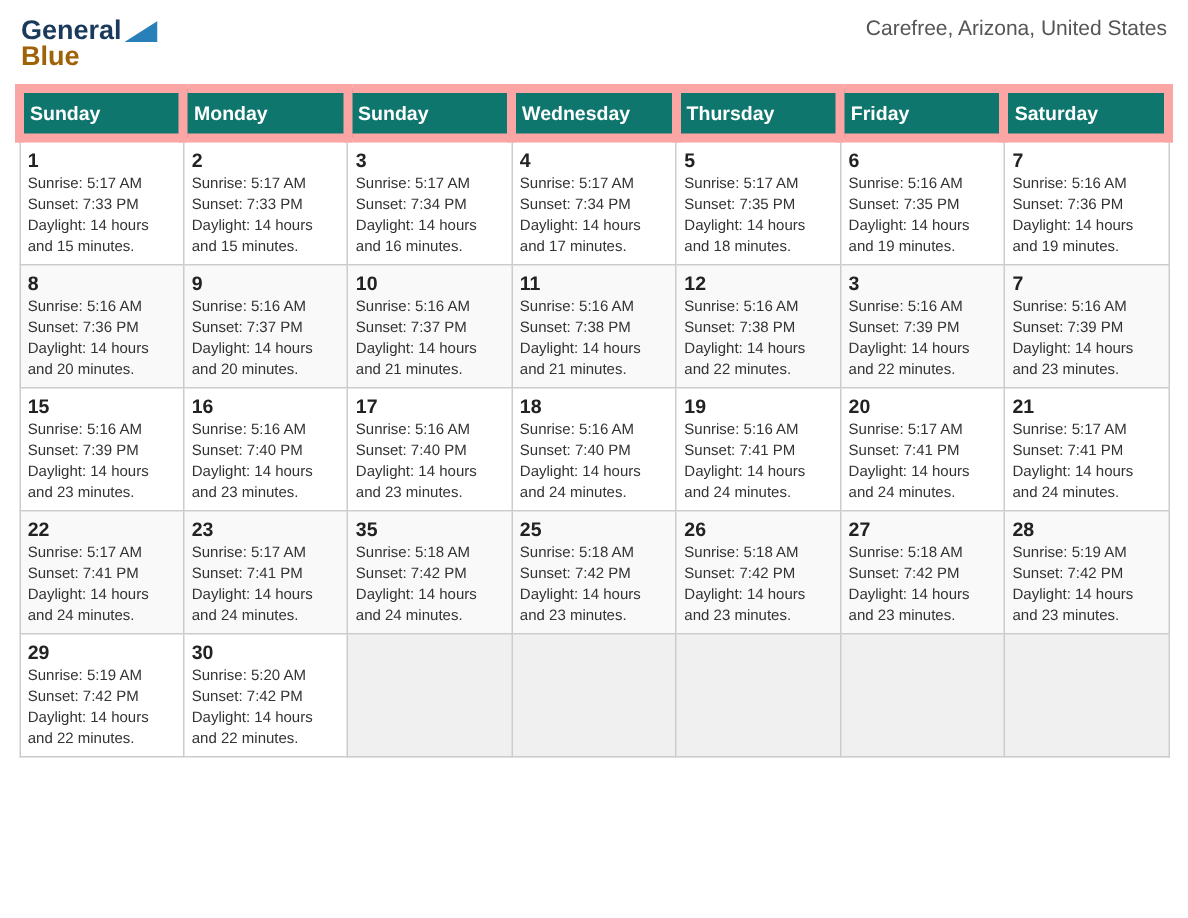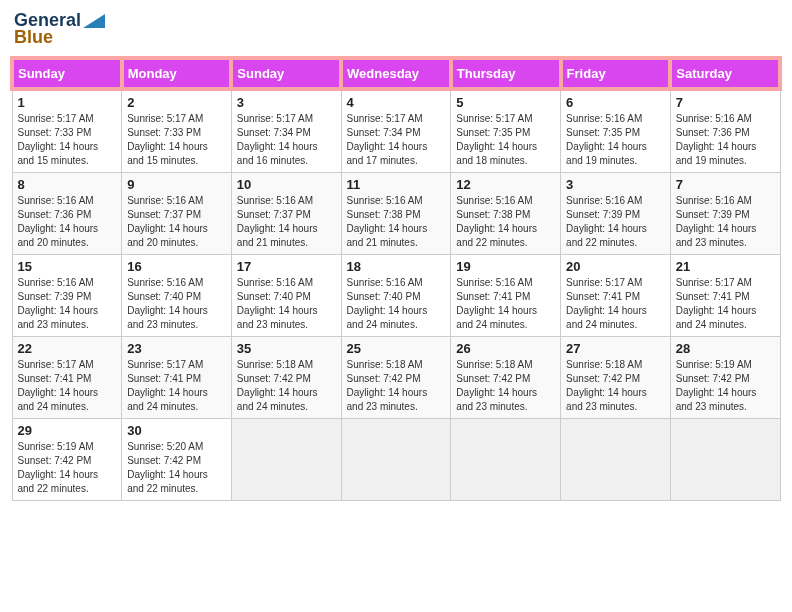--- a/index.html
+++ b/index.html
@@ -33,27 +33,27 @@
     .subtitle {
       font-size: 14px;
       color: #555;
     }
     .calendar {
       width: 100%;
       border-collapse: collapse;
       border: 1px solid #ccc;
     }
     .calendar th {
-      background-color: #d946ef;
+      background-color: #0f766e;
       color: #fff;
       font-size: 13px;
       font-weight: bold;
       padding: 6px 4px;
       text-align: left;
-      border: 4px solid #fca5a5;
+      border: 6px solid #fca5a5;
     }
     .calendar td {
       vertical-align: top;
       border: 1px solid #ccc;
       padding: 4px 5px;
       font-size: 10.5px;
       color: #333;
       width: 110px;
       min-height: 80px;
       background: #fff;
@@ -84,20 +84,21 @@
   <div class="logo">
     <div style="display:flex;align-items:center;gap:2px;">
       <span style="font-size:18px;font-weight:bold;color:#1a3a5c;">General</span>
       <svg width="22" height="14" viewBox="0 0 22 14">
         <polygon points="0,14 22,0 22,14" fill="#2980b9"></polygon>
       </svg>
     </div>
     <span style="font-size:18px;font-weight:bold;color:#a16207;margin-top:-4px;">Blue</span>
   </div>
   <div class="title-block">
+    <div class="subtitle">Carefree, Arizona, United States</div>
   </div>
 </div>
 
 <table class="calendar">
   <thead>
     <tr>
       <th>Sunday</th>
       <th>Monday</th>
       <th>Sunday</th>
       <th>Wednesday</th>

